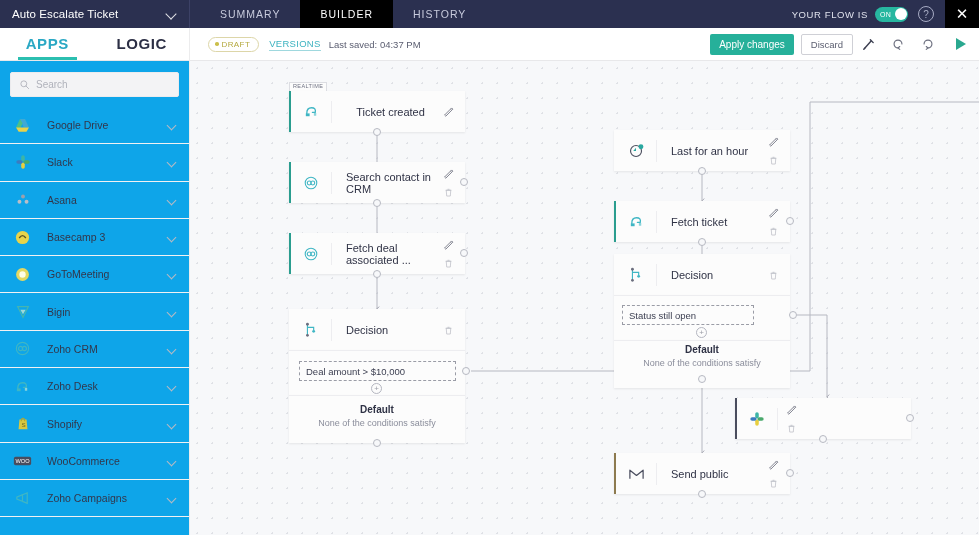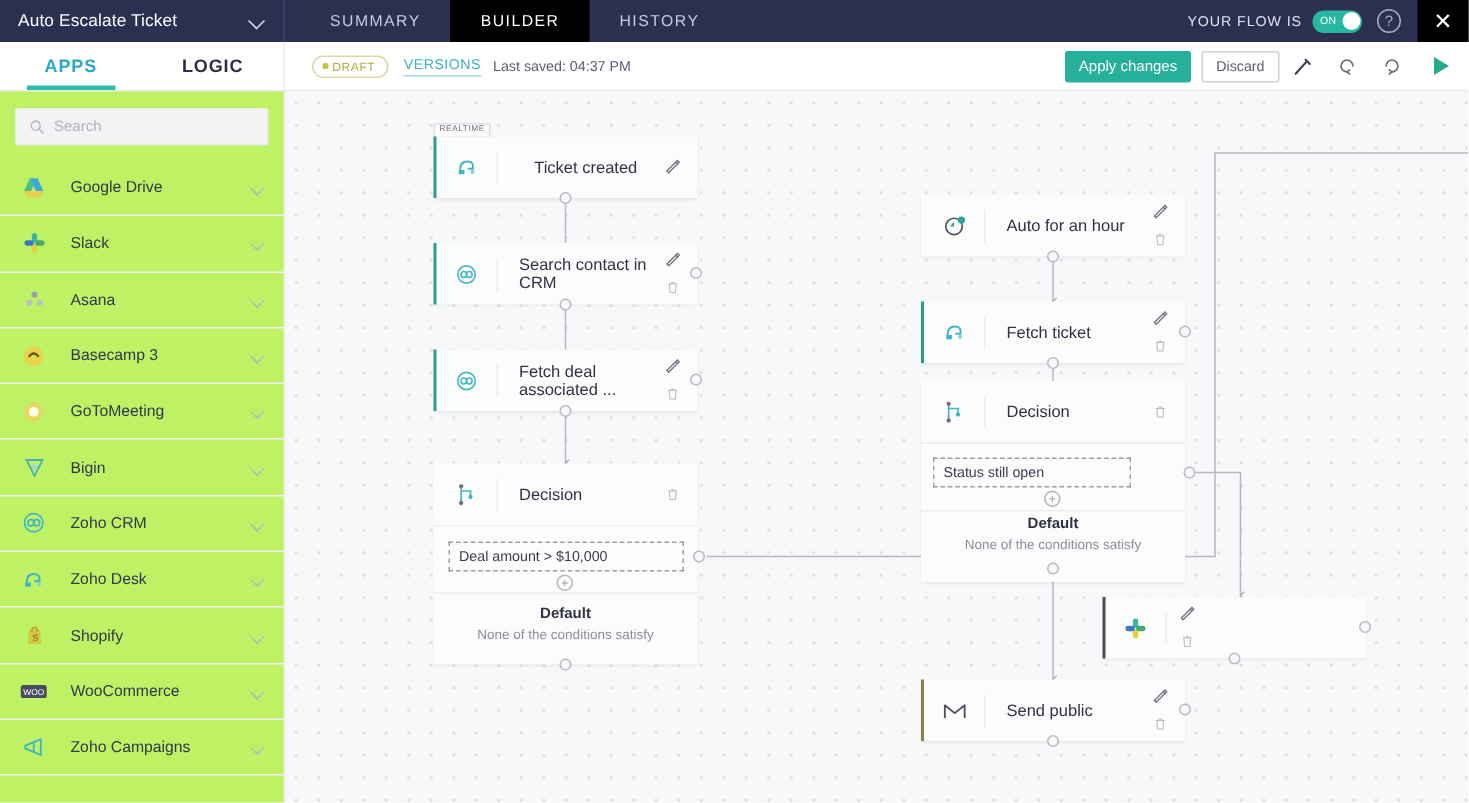--- a/index.html
+++ b/index.html
@@ -56,21 +56,21 @@
   }
 
   
   .subbar {
     position: absolute; top: 28px; left: 0; width: 979px; height: 33px;
     background: #fff; border-bottom: 1px solid #e8e8ea; display: flex; align-items: center;
   }
   .side-tabs { width: 190px; height: 33px; display: flex; border-right: 1px solid #ececed; }
   .side-tab {
     flex: 1; display: flex; align-items: center; justify-content: center;
-    font-size: 12px; font-weight: bold; letter-spacing: .6px; position: relative; height: 32px;
+    font-size: 15px; font-weight: bold; letter-spacing: .6px; position: relative; height: 32px;
   }
   .side-tab.active { color: #2aa8c4; }
   .side-tab.active::after {
     content: ""; position: absolute; bottom: 0; left: 18px; right: 18px;
     height: 2.5px; background: #2bbfb0;
   }
   .side-tab.idle { color: #2c2f45; }
   .draft-badge {
     margin-left: 18px; border: 1px solid #ddd6a8; border-radius: 9px;
     padding: 2px 8px 2px 6px; font-size: 8px; color: #b5a93f; letter-spacing: .4px;
@@ -95,21 +95,21 @@
     padding: 4px 9px; border-radius: 2px; margin-left: 7px; background: #fff;
   }
   .tool-ic {
     width: 30px; height: 33px; display: flex; align-items: center; justify-content: center;
   }
   .play-btn { width: 36px; height: 33px; display: flex; align-items: center; justify-content: center; }
 
   
   .sidebar {
     position: absolute; top: 61px; left: 0; width: 190px; height: 474px;
-    background: #bef264; border-right: 1px solid #ececed; overflow: hidden;
+    background: #0ea5e9; border-right: 1px solid #ececed; overflow: hidden;
   }
   .search-box {
     margin: 11px 10px 0 10px; height: 25px; background: #f3f3f5;
     border: 1px solid #ebebee; border-radius: 2px; display: flex; align-items: center; padding: 0 8px;
   }
   .search-ph { font-size: 10px; color: #b0b2bb; margin-left: 6px; }
   .app-list { margin-top: 10px; }
   .app-item {
     height: 37.3px; display: flex; align-items: center; padding: 0 12px 0 13px;
     border-bottom: 1px solid #f1f1f3;
@@ -516,21 +516,21 @@
   <div class="node" style="left:424px; top:69px; width:176px; height:41px; border-left-color:#fcfcfc;">
     <div class="node-head">
       <span class="node-ic">
         <svg width="17" height="17" viewBox="0 0 18 18">
             <circle cx="8.5" cy="9.5" r="5.8" stroke="#4b4e5e" stroke-width="1.2" fill="none"></circle>
             <path d="M8.5 6.2 L8.5 9.5 L5.6 9.5 Z" fill="#2aa8a0"></path>
             <circle cx="13.7" cy="5" r="2.6" fill="#2aa8a0"></circle>
           </svg>
       </span>
       <span class="node-sep"></span>
-      <span class="node-title">Auto for an hour</span>
+      <span class="node-title">Last for an hour</span>
       <span class="node-acts">
         <span>
           <svg width="11" height="11" viewBox="0 0 14 14">
               <path d="M2 11.5 L9.5 4 L11 5.5 L3.5 13 Z" fill="none" stroke="#6f7280" stroke-width="1.1"></path>
               <path d="M9.5 4 L11 2.5 L12.5 4 L11 5.5" fill="none" stroke="#6f7280" stroke-width="1.1"></path>
             </svg>
         </span>
         <span>
           <svg width="9" height="9" viewBox="0 0 14 14">
               <path d="M3.5 3.5 L10.5 3.5 L9.8 12.5 L4.2 12.5 Z M2.5 3.5 L11.5 3.5 M5.5 2 L8.5 2" fill="none" stroke="#b9bbc4" stroke-width="1.1"></path>

